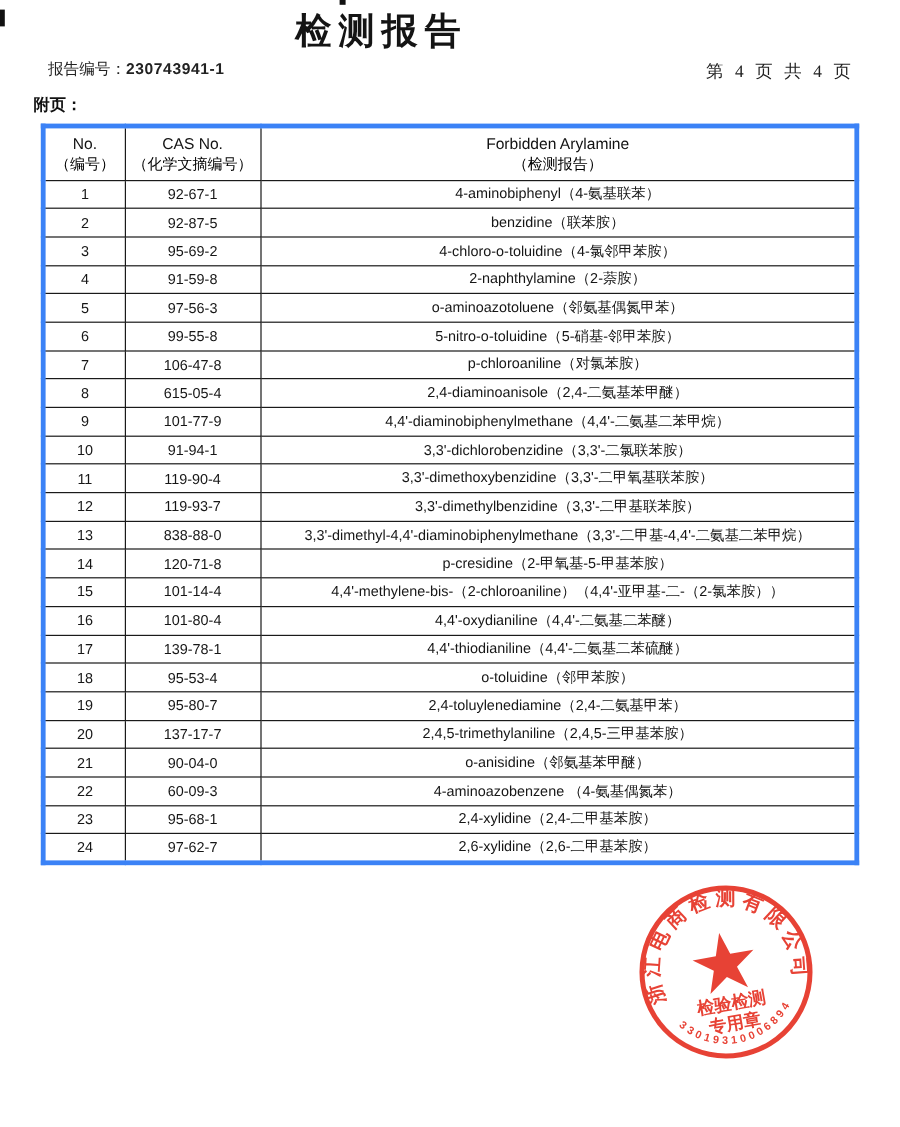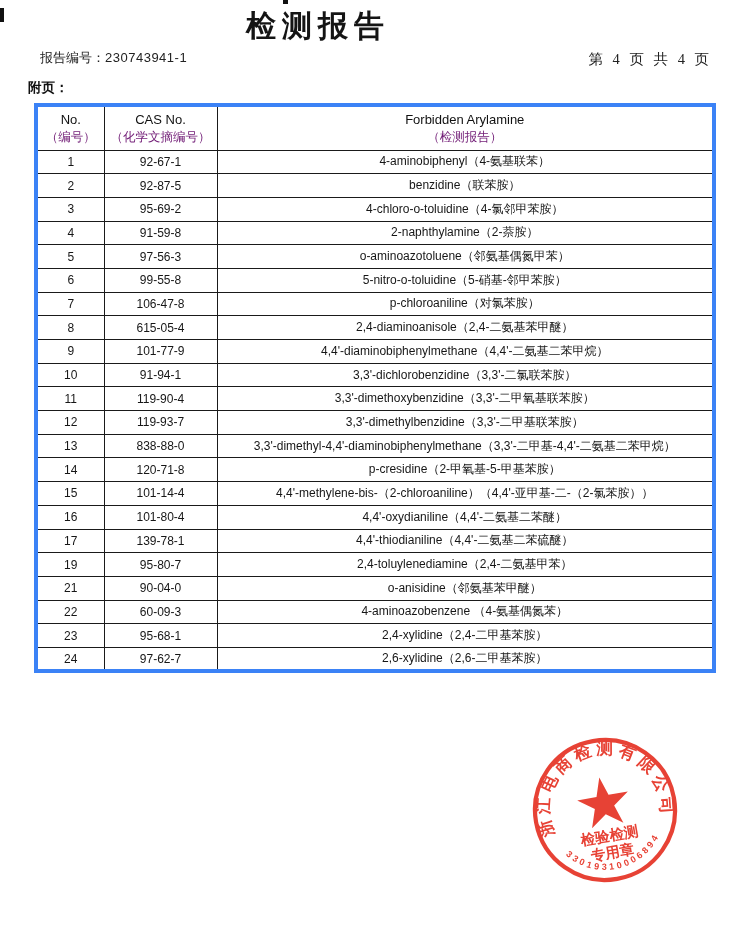--- a/index.html
+++ b/index.html
@@ -12,21 +12,21 @@
 
   .doc-title {
     position: absolute; top: 6px; left: 0; width: 636px;
     text-align: center; font-family: "Liberation Serif", serif;
     font-size: 30px; font-weight: bold; letter-spacing: 6px; color: #141414;
   }
   .report-no {
     position: absolute; top: 49px; left: 40px;
     font-size: 13px; color: #222;
   }
-  .report-no .num { font-weight: normal; letter-spacing: 0.5px; }
+  .report-no .num { font-weight: bold; letter-spacing: 0.5px; }
   .page-info {
     position: absolute; top: 50px; right: 38px;
     font-family: "Liberation Serif", serif; font-size: 14.5px; color: #222;
     letter-spacing: 3px;
   }
   .attach-label {
     position: absolute; top: 79px; left: 28px;
     font-size: 13.5px; font-weight: bold; color: #111;
   }
 
@@ -35,21 +35,21 @@
     width: 682px; border-collapse: collapse; table-layout: fixed;
     border: 4px solid #3b82f6; background: #fff;
   }
   .report-table th, .report-table td {
     border: 1px solid #1a1a1a; text-align: center; vertical-align: middle;
     font-weight: normal; color: #161616; overflow: hidden; white-space: nowrap;
   }
   .report-table thead th { height: 45px; padding: 2px 0; }
   .report-table tbody td { height: 23.7px; font-size: 12px; padding: 0 2px; }
   .hdr-en { font-size: 13px; line-height: 17px; display: block; color: #111; }
-  .hdr-zh { font-size: 12.5px; line-height: 18px; display: block; color: #701a75; }
+  .hdr-zh { font-size: 12.5px; line-height: 18px; display: block; color: #000000; }
   col.c-no  { width: 68px; }
   col.c-cas { width: 113px; }
 
   .stamp-wrap {
     position: absolute; left: 530px; top: 735px; width: 150px; height: 150px;
     opacity: 0.93; pointer-events: none;
   }
   .stamp-wrap svg { width: 150px; height: 150px; display: block; }
   .stamp-text { font-family: "Liberation Sans", sans-serif; font-weight: bold; }
 </style>
@@ -166,23 +166,33 @@
         <td>16</td>
         <td>101-80-4</td>
         <td>4,4'-oxydianiline（4,4'-二氨基二苯醚）</td>
       </tr>
       <tr>
         <td>17</td>
         <td>139-78-1</td>
         <td>4,4'-thiodianiline（4,4'-二氨基二苯硫醚）</td>
       </tr>
       <tr>
+        <td>18</td>
+        <td>95-53-4</td>
+        <td>o-toluidine（邻甲苯胺）</td>
+      </tr>
+      <tr>
         <td>19</td>
         <td>95-80-7</td>
         <td>2,4-toluylenediamine（2,4-二氨基甲苯）</td>
+      </tr>
+      <tr>
+        <td>20</td>
+        <td>137-17-7</td>
+        <td>2,4,5-trimethylaniline（2,4,5-三甲基苯胺）</td>
       </tr>
       <tr>
         <td>21</td>
         <td>90-04-0</td>
         <td>o-anisidine（邻氨基苯甲醚）</td>
       </tr>
       <tr>
         <td>22</td>
         <td>60-09-3</td>
         <td>4-aminoazobenzene （4-氨基偶氮苯）</td>

